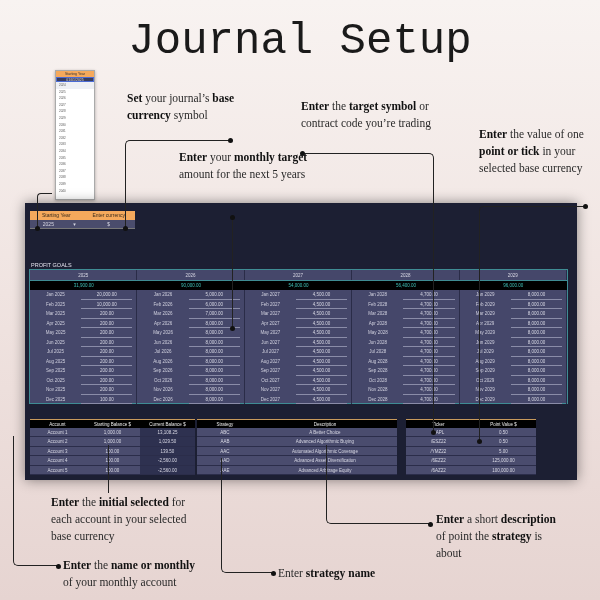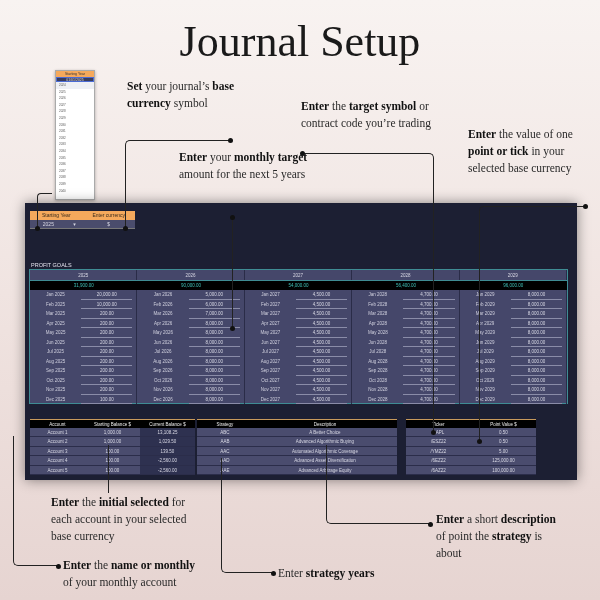--- a/index.html
+++ b/index.html
@@ -1,17 +1,17 @@
 <!DOCTYPE html>
 <html><head>
 <meta charset="utf-8">
 <style>
 *{box-sizing:border-box;margin:0;padding:0}
 body{width:600px;height:600px;overflow:hidden;position:relative;background:linear-gradient(180deg,#f8f3f1 0%,#efe2df 55%,#e6d4d1 100%);font-family:"Liberation Serif",serif;color:#1a1a1a}
-.title{position:absolute;left:0;right:0;top:16px;text-align:center;font-size:44px;font-family:Liberation Serif, serif;font-weight:400}
+.title{position:absolute;left:0;right:0;top:16px;text-align:center;font-size:44px;font-family:Liberation Mono, monospace;font-weight:400}
 .note{position:absolute;font-size:11.5px;line-height:17px;color:#2a2a2a}
 .note b{font-weight:700;color:#111}
 .line{position:absolute;border-color:#222;border-style:solid;border-width:0}
 .dot{position:absolute;width:5px;height:5px;border-radius:50%;background:#111}
 .dropdown{position:absolute;left:55px;top:70px;width:40px;height:130px;background:#fff;border:1px solid #aaa;box-shadow:0 1px 3px rgba(0,0,0,.3);font-family:"Liberation Sans",sans-serif}
 .dropdown .dh{background:#f5a95c;font-size:3.5px;text-align:center;height:6px;line-height:6px;color:#333}
 .dropdown .ds{background:#3a3d5c;font-size:3.5px;color:#ddd;text-align:center;height:5px;line-height:5px;border:1px solid #4a6bd6}
 .dropdown .di{font-size:3px;color:#555;height:6.6px;line-height:6.6px;padding-left:3px}
 .sheet{position:absolute;left:25px;top:203px;width:552px;height:277px;background:#1c1f33;box-shadow:0 0 12px rgba(0,0,0,.45);font-family:"Liberation Sans",sans-serif;color:#d8d8e4}
 .setup{position:absolute;left:5px;top:8px;width:105px}
@@ -58,27 +58,27 @@
       <div class="di">2034</div>
       <div class="di">2035</div>
       <div class="di">2036</div>
       <div class="di">2037</div>
       <div class="di">2038</div>
       <div class="di">2039</div>
       <div class="di">2040</div>
     </div>
 </div>
 
-<div class="note" style="left:127px;top:78px;width:120px"><b>Set</b><span> your journal’s </span><b>base currency</b><span> symbol</span></div>
+<div class="note" style="left:127px;top:90px;width:120px"><b>Set</b><span> your journal’s </span><b>base currency</b><span> symbol</span></div>
 <div class="note" style="left:179px;top:149px;width:130px"><b>Enter</b><span> your </span><b>monthly target</b><span> amount for the next 5 years</span></div>
 <div class="note" style="left:301px;top:98px;width:140px"><b>Enter</b><span> the </span><b>target symbol</b><span> or contract code you’re trading</span></div>
-<div class="note" style="left:468px;top:126px;width:115px"><b>Enter</b><span> the value of one </span><b>point or tick</b><span> in your selected base currency</span></div>
+<div class="note" style="left:479px;top:126px;width:115px"><b>Enter</b><span> the value of one </span><b>point or tick</b><span> in your selected base currency</span></div>
 <div class="note" style="left:51px;top:494px;width:140px"><b>Enter</b><span> the </span><b>initial selected</b><span> for each account in your selected base currency</span></div>
 <div class="note" style="left:63px;top:557px;width:140px"><b>Enter</b><span> the </span><b>name or monthly</b><span> of your monthly account</span></div>
-<div class="note" style="left:278px;top:565px;width:120px"><span>Enter </span><b>strategy years</b></div>
+<div class="note" style="left:278px;top:565px;width:120px"><span>Enter </span><b>strategy name</b></div>
 <div class="note" style="left:436px;top:511px;width:120px"><b>Enter</b><span> a short </span><b>description</b><span> of point the </span><b>strategy</b><span> is about</span></div>
 
 <div class="sheet">
   <div class="setup">
     <div class="hd">
         <span>Starting Year</span>
         <span>Enter currency</span>
       </div>
     <div class="rw">
       <span style="width:35%">2025</span>

